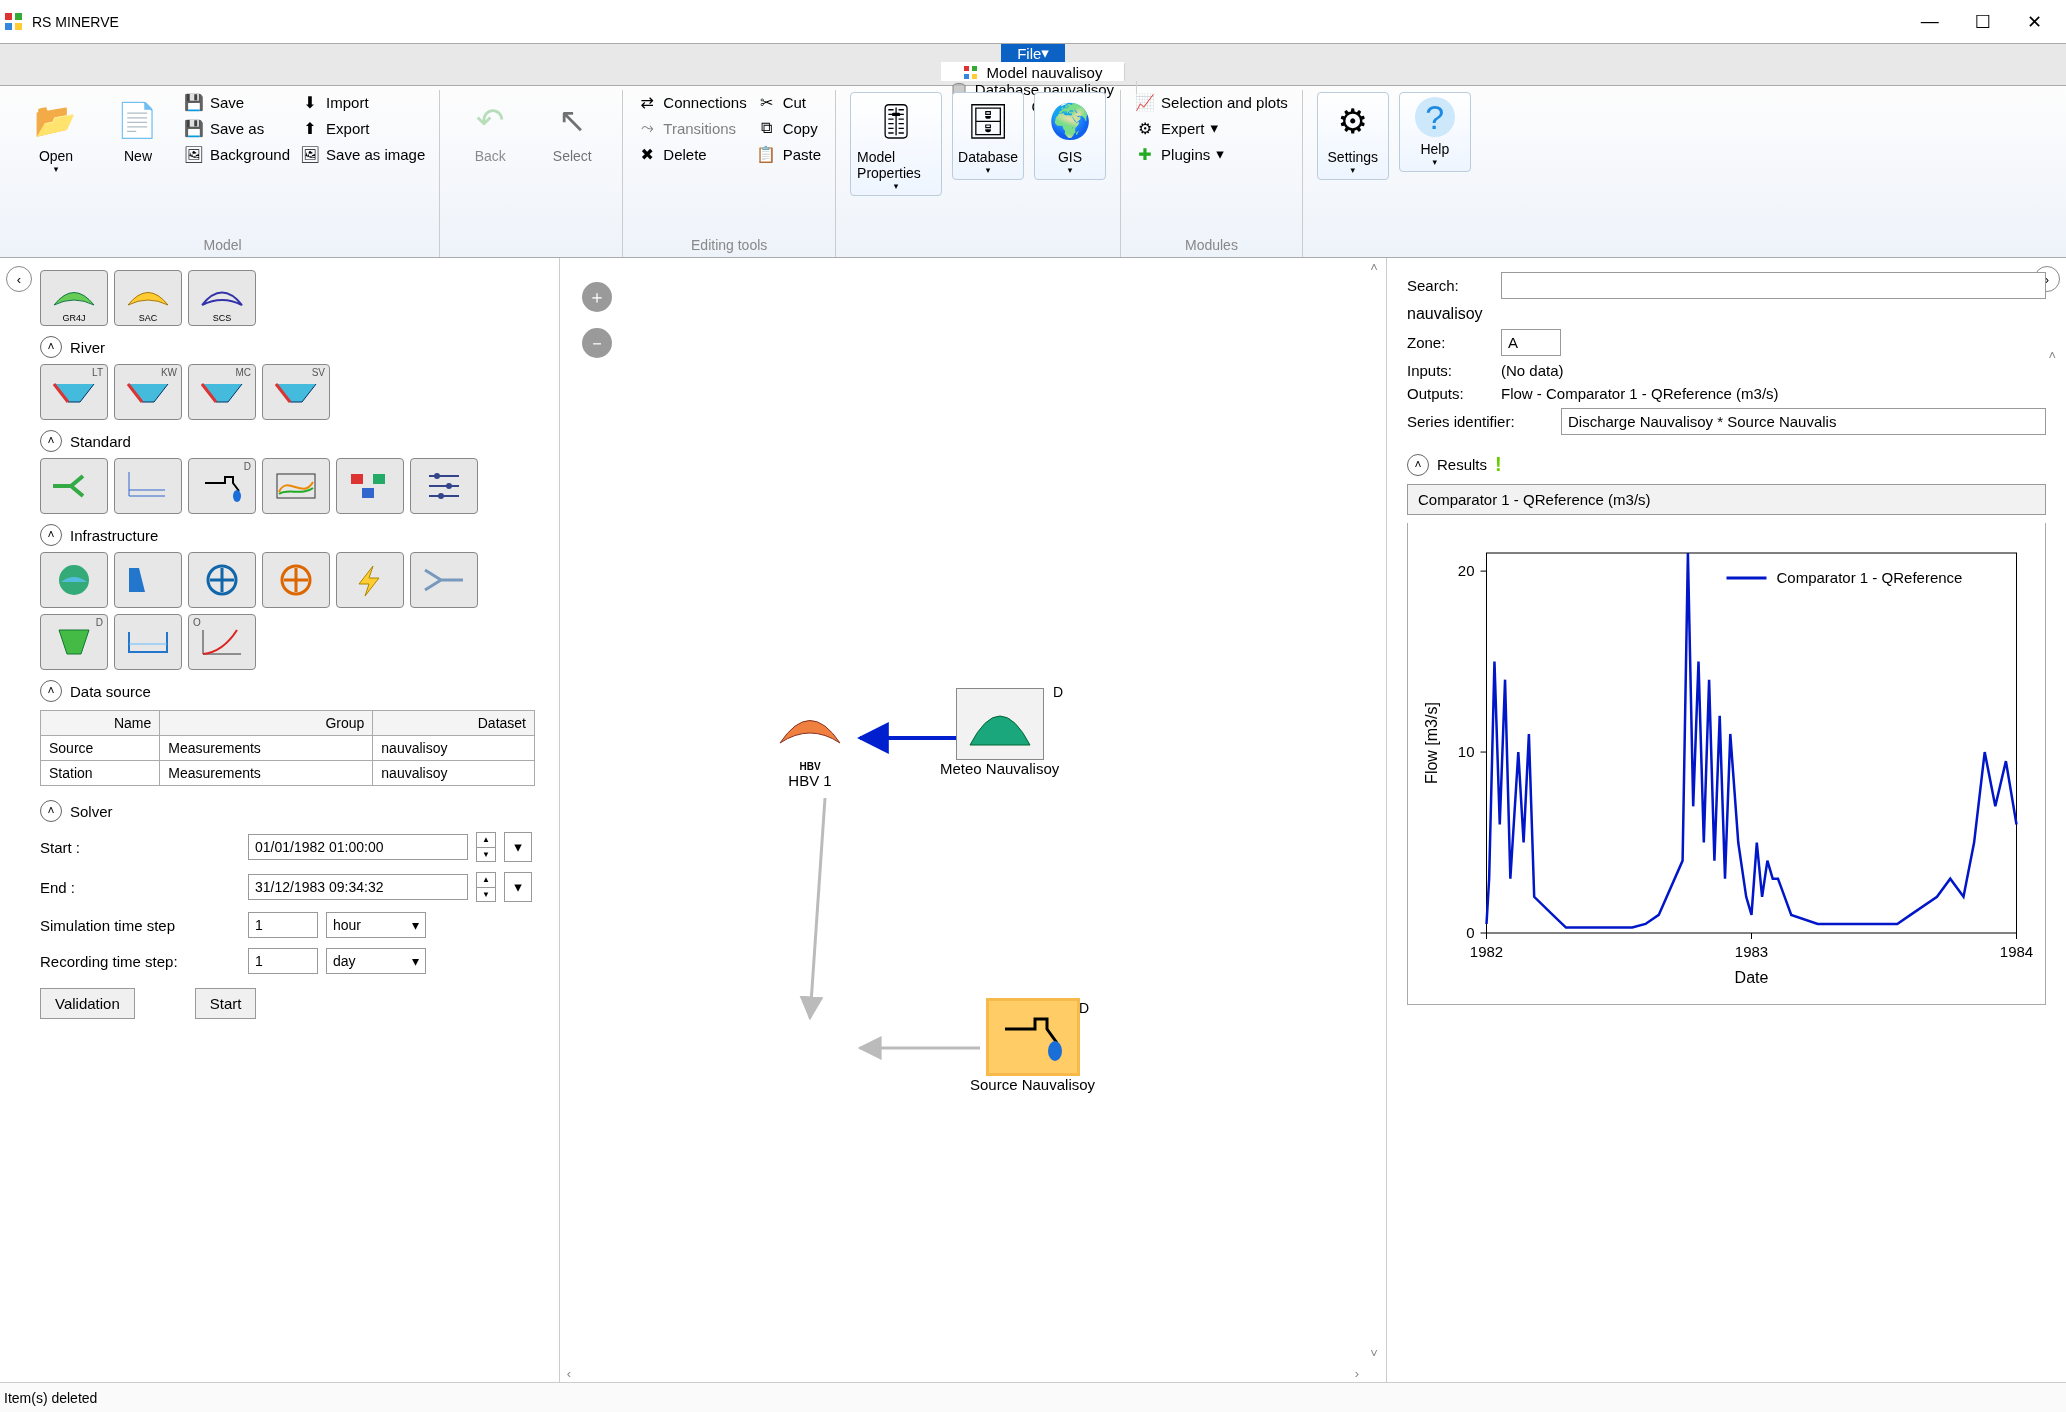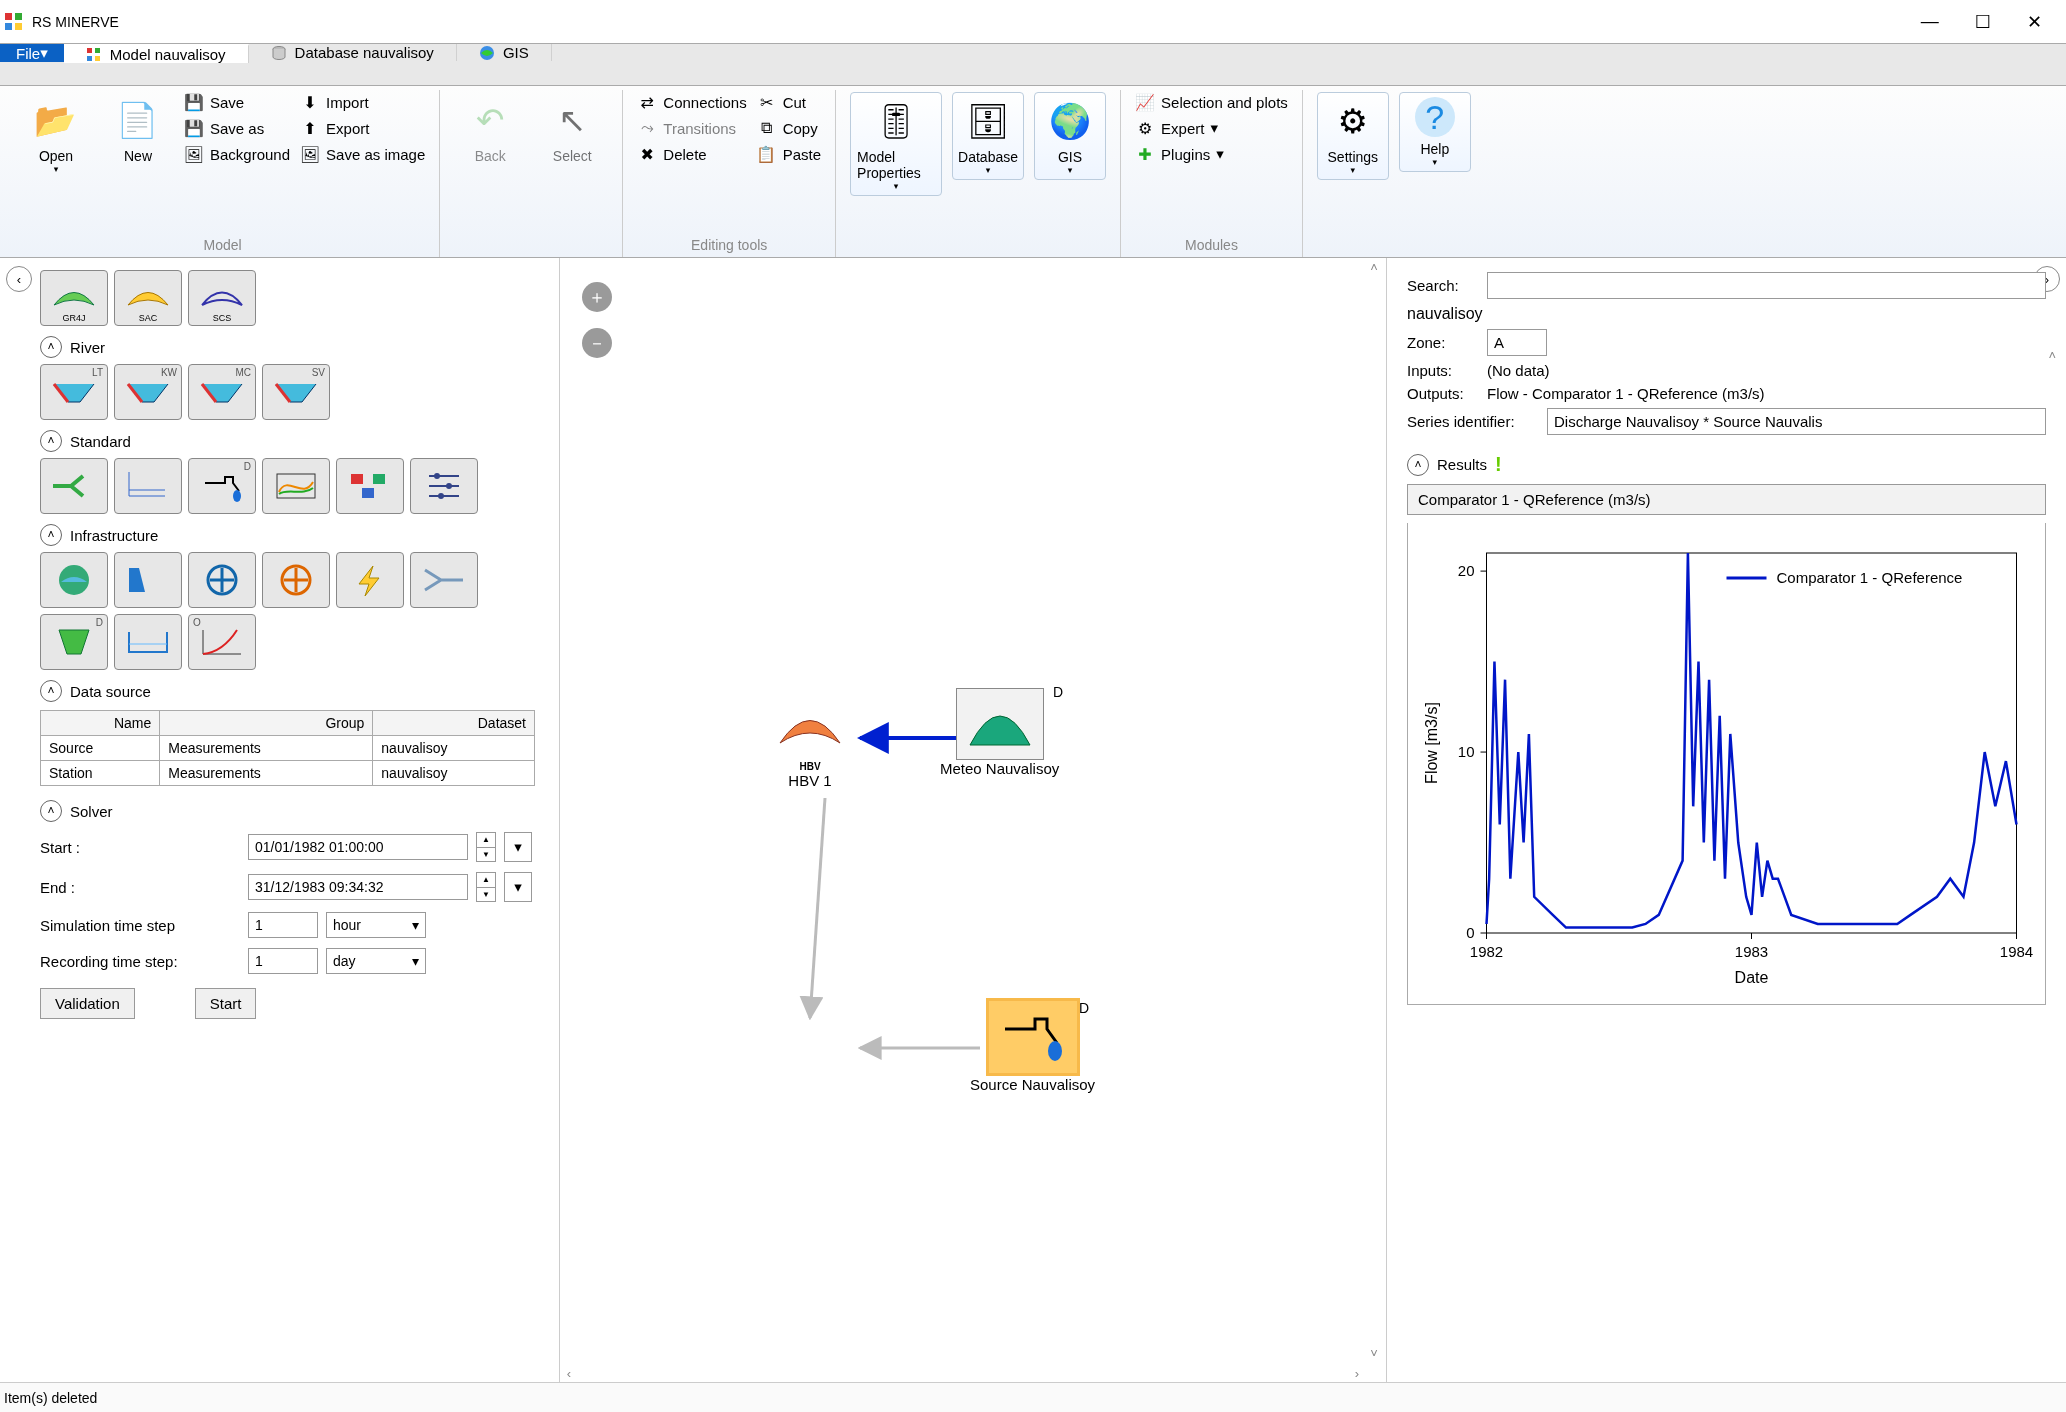--- a/index.html
+++ b/index.html
@@ -6,21 +6,21 @@
 body { background: #fff; font-size: 13px; color: #000; overflow: hidden; width: 2066px; height: 1412px; }
 
 
 .titlebar { height: 44px; display: flex; align-items: center; padding: 0 4px; background: #fff; border-bottom: 1px solid #aaa; }
 .titlebar .app-icon { width: 20px; height: 20px; margin-right: 8px; display: inline-flex; }
 .titlebar .title { font-size: 14px; }
 .titlebar .win-controls { margin-left: auto; display: flex; gap: 36px; padding-right: 20px; }
 .titlebar .win-controls span { font-size: 18px; cursor: pointer; }
 
 
-.tabstrip { height: 42px; background: #e8e8e8; display: flex; align-items: flex-start; border-bottom: 1px solid #aaa; }
+.tabstrip { height: 42px; background: #e8e8e8; display: flex; align-items: center; border-bottom: 1px solid #aaa; flex-direction: column; }
 .file-btn { background: #0b61c4; color: #fff; padding: 0 16px; display: flex; align-items: center; font-size: 15px; cursor: pointer; }
 .file-btn::after { content: " ▾"; }
 .doc-tab { display: flex; align-items: center; gap: 8px; padding: 0 22px; font-size: 15px; cursor: pointer; border-right: 1px solid #d0d0d0; }
 .doc-tab.active { background: #fff; border-top: 2px solid #fff; }
 
 
 .ribbon { background: linear-gradient(#fdfdfd,#eef3fa); border-bottom: 1px solid #aaa; display: flex; padding: 4px 6px 0 6px; height: 172px; }
 .ribbon-group { border-right: 1px solid #ccc; padding: 2px 14px 0 14px; display: flex; flex-direction: column; }
 .ribbon-group:last-child { border-right: none; }
 .ribbon-group .group-body { flex: 1; display: flex; align-items: flex-start; gap: 10px; }
@@ -69,21 +69,21 @@
 .vscroll .arr { height:18px; display:flex;align-items:center;justify-content:center; color:#888;}
 .hscroll-bar { position:absolute; left:0; right:20px; bottom:0; height:18px; display:flex; align-items:center;}
 .hscroll-bar .arr { width:18px; text-align:center; color:#888;}
 
 .node-box { position:absolute; text-align:center; font-size:15px; }
 .node-box .icon-frame { border:1px solid #888; background:#f2f2f2; display:inline-flex; padding:8px; }
 .node-box.selected .icon-frame { border:3px solid #f7b94a; background:#ffcc66; padding:6px;}
 
 
 .right-inner { padding: 8px 20px 8px 20px; height: 100%; overflow-y: auto; position: relative; }
-.kv { display: flex; align-items: center; gap: 10px; margin: 6px 0; font-size: 15px; }
+.kv { display: flex; align-items: center; gap: 24px; margin: 6px 0; font-size: 15px; }
 .kv label { min-width: 70px; }
 .kv input { border: 1px solid #999; padding: 4px 6px; font-size: 15px; }
 .series-box { border:1px solid #999; padding: 6px 10px; background:#f2f2f2; margin: 8px 0; font-size:15px; }
 .mini-tabs { display:flex; border-bottom:1px solid #aaa; margin-top:6px;}
 .mini-tabs .mt { padding: 6px 14px; border:1px solid #aaa; border-bottom:none; background:#eee; cursor:pointer; font-size:15px; margin-right:-1px;}
 .mini-tabs .mt.active { background:#fff; }
 .chart-frame { border:1px solid #aaa; border-top:none; padding: 10px 8px 8px 8px; }
 svg.chart { width: 100%; height: 460px; }
 
 

